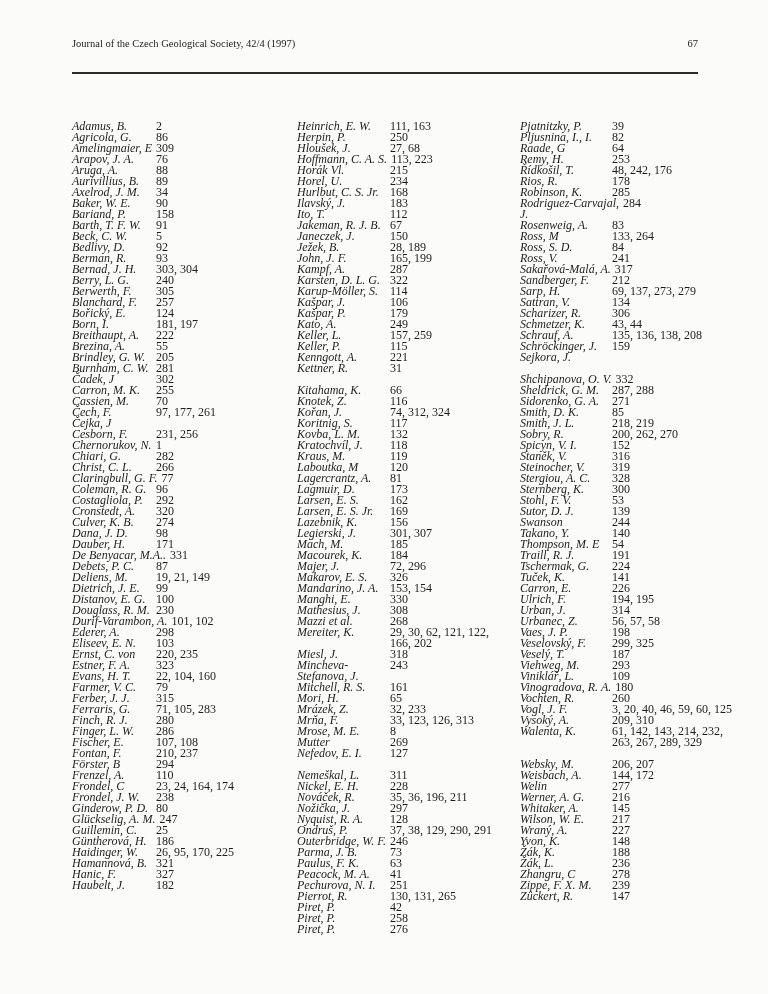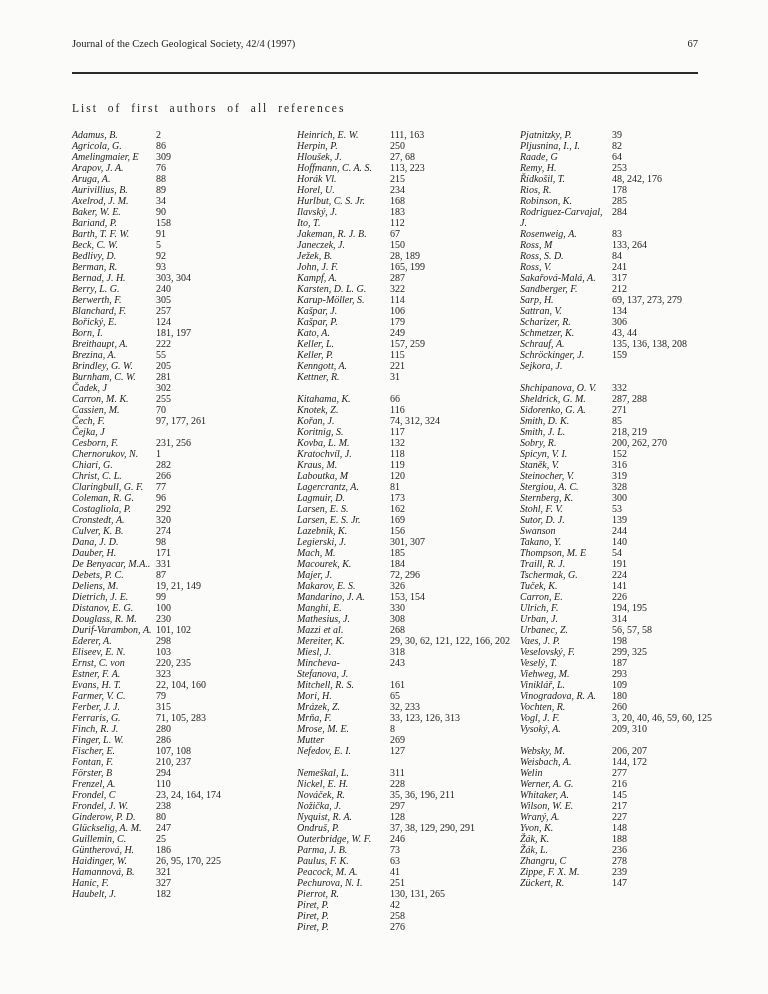--- a/index.html
+++ b/index.html
@@ -18,42 +18,41 @@
     padding-bottom:23px;
     border-bottom:2px solid #2b2b2b;
   }
   .doc-title{
     margin-top:28px;
     font-size:11.5px;
     letter-spacing:2px;
     word-spacing:5px;
   }
   .columns{display:flex;margin-top:15px;}
-  .column{font-size:10px;line-height:11px;}
+  .column{font-size:12px;line-height:11px;margin-top:32px;}
   .col-0{width:225px;}
   .col-1{width:223px;}
   .col-2{width:231px;}
   .entry{display:flex;align-items:flex-start;}
   .author{font-style:italic;white-space:nowrap;flex:0 0 auto;box-sizing:border-box;padding-right:4px;}
   .col-0 .author{min-width:84px;}
   .col-1 .author{min-width:93px;}
   .col-2 .author{min-width:92px;}
   .pages{flex:1 1 auto;padding-right:10px;}
   .spacer{height:11px;}
 </style>
 </head>
 <body>
 
 <div class="page">
   <div class="header-row">
     <span>Journal of the Czech Geological Society, 42/4 (1997)</span>
     <span>67</span>
   </div>
 
-  <div class="doc-title">List of first authors of all references</div>
 
   <div class="columns">
     <div class="column col-0">
         <div class="entry">
           <span class="author">Adamus, B.</span>
           <span class="pages">2</span>
         </div>
         <div class="entry">
           <span class="author">Agricola, G.</span>
           <span class="pages">86</span>
@@ -825,20 +824,24 @@
           <span class="author">Vochten, R.</span>
           <span class="pages">260</span>
         </div>
         <div class="entry">
           <span class="author">Vogl, J. F.</span>
           <span class="pages">3, 20, 40, 46, 59, 60, 125</span>
         </div>
         <div class="entry">
           <span class="author">Vysoký, A.</span>
           <span class="pages">209, 310</span>
+        </div>
+        <div class="entry">
+          <span class="author">Walenta, K.</span>
+          <span class="pages">61, 142, 143, 214, 232, 263, 267, 289, 329</span>
         </div>
         <div class="spacer"></div>
         <div class="entry">
           <span class="author">Websky, M.</span>
           <span class="pages">206, 207</span>
         </div>
         <div class="entry">
           <span class="author">Weisbach, A.</span>
           <span class="pages">144, 172</span>
         </div>

